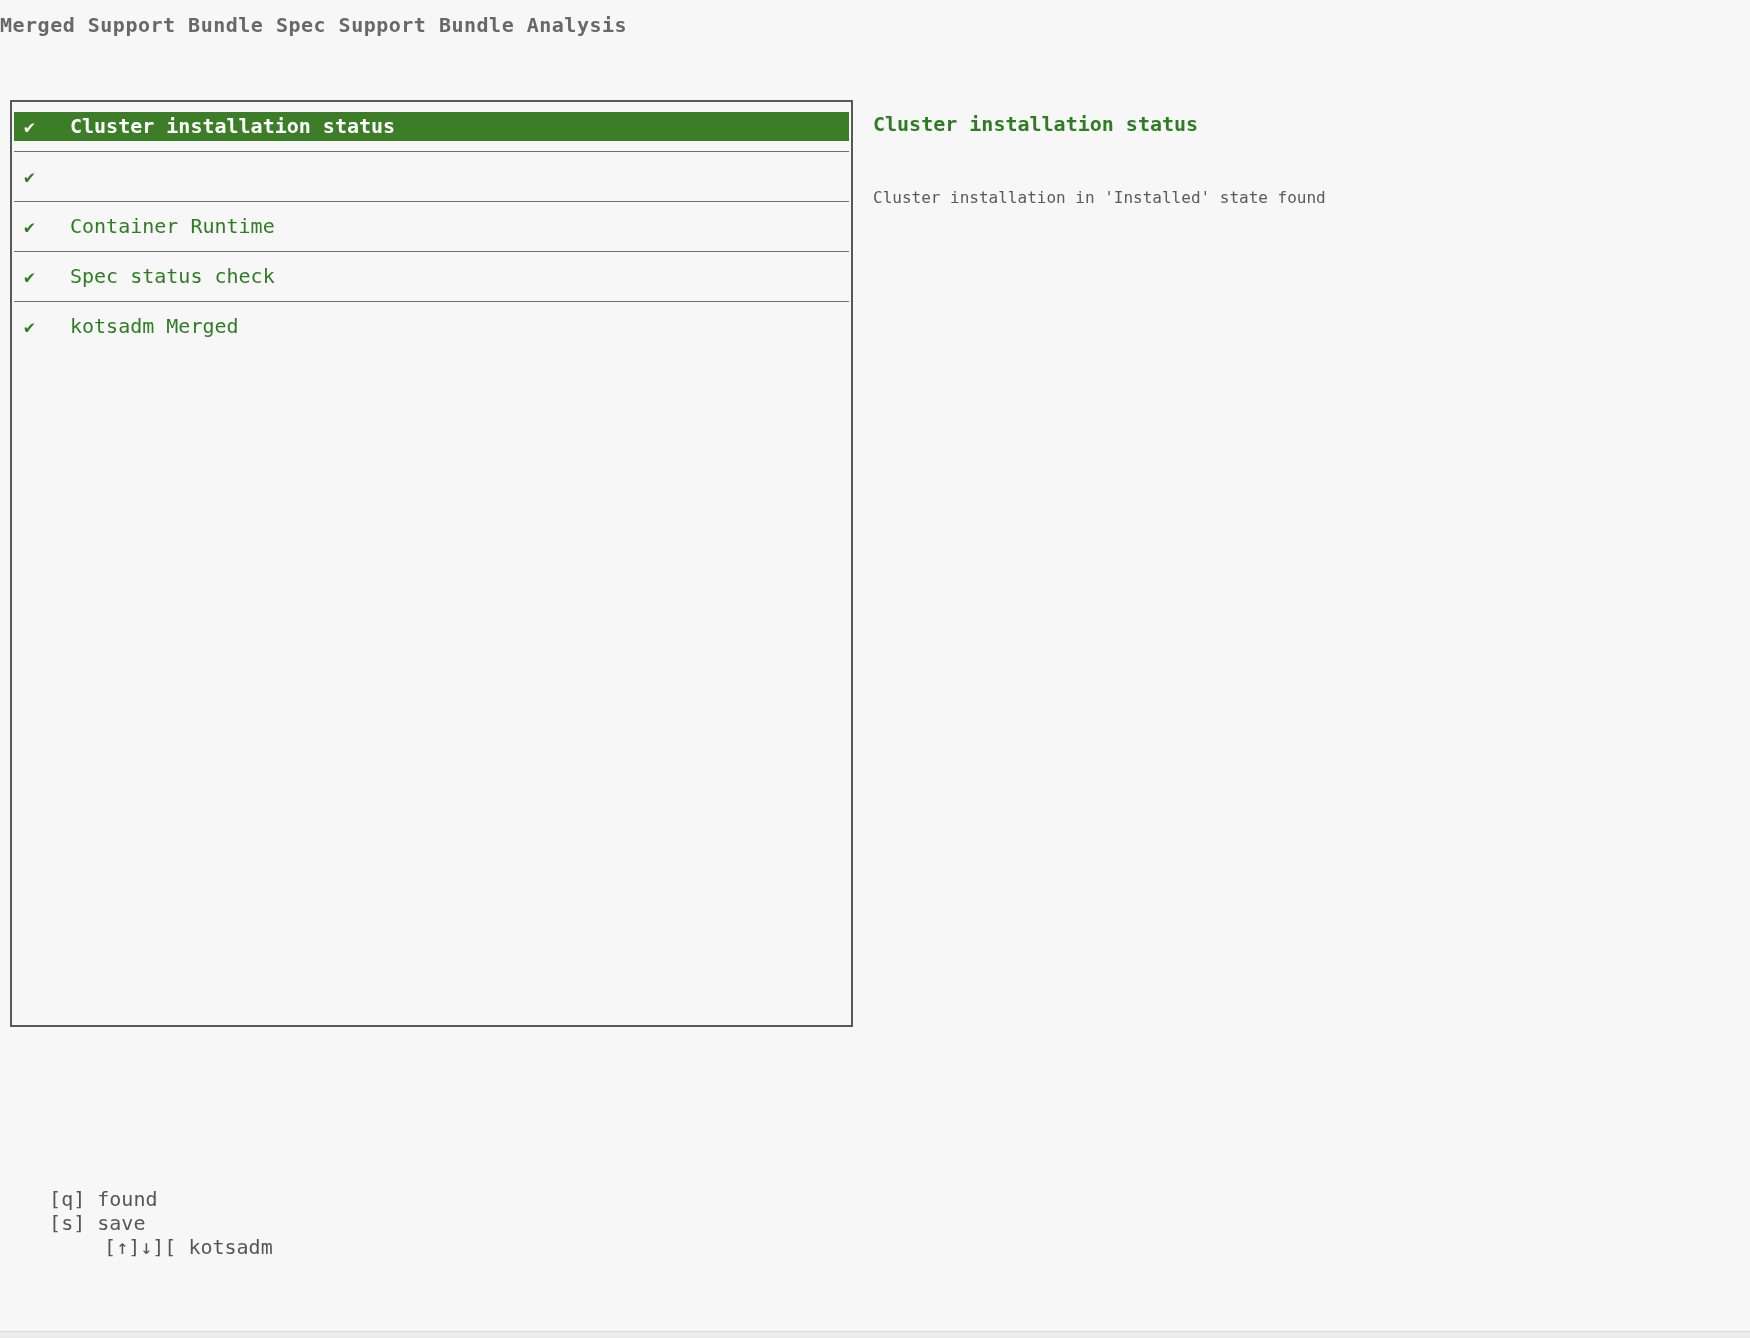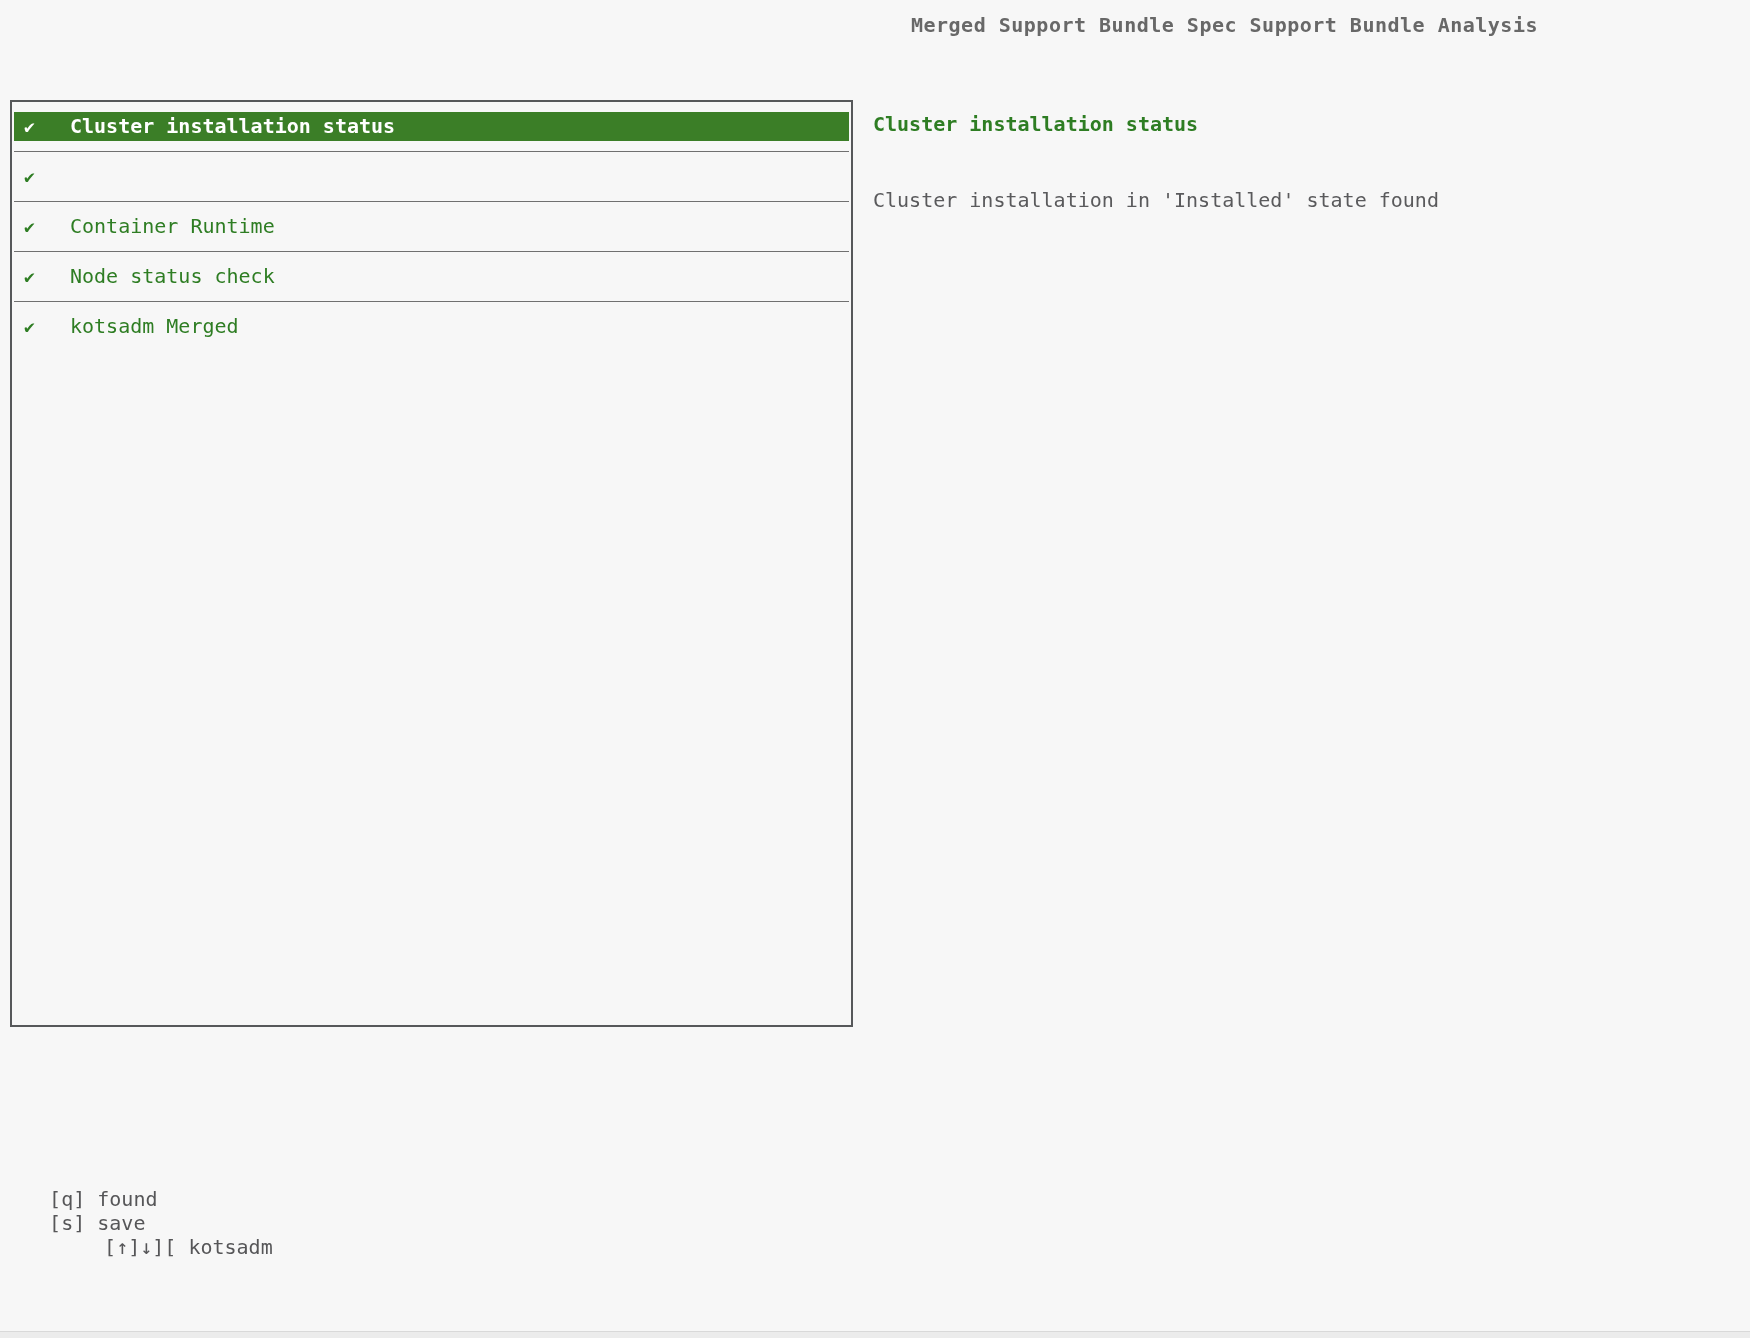--- a/index.html
+++ b/index.html
@@ -6,21 +6,21 @@
   html, body {
     width: 1750px; height: 1338px;
     background: #f7f7f7;
     font-family: "DejaVu Sans Mono", "Liberation Mono", monospace;
     position: relative;
     overflow: hidden;
   }
   .title-bar {
     position: absolute; top: 13px; left: 0;
     width: 1538px;
-    text-align: right;
+    text-align: left;
     font-size: 20px; font-weight: bold;
     color: #686868;
     letter-spacing: 0.5px;
   }
   .analyzer-box {
     position: absolute;
     left: 10px; top: 100px;
     width: 843px; height: 927px;
     border: 2px solid #56585a;
     background: #f7f7f7;
@@ -59,21 +59,21 @@
   .detail-heading {
     position: absolute;
     left: 873px; top: 112px;
     font-size: 20px; font-weight: bold;
     color: #2e7d23;
     white-space: pre;
   }
   .detail-message {
     position: absolute;
     left: 873px; top: 188px;
-    font-size: 20px;
+    font-size: 16px;
     color: #5a5a5c;
     white-space: pre;
   }
   .footer {
     position: absolute;
     left: 25px; top: 1163px;
     font-size: 20px;
     color: #565658;
     white-space: pre;
   }
@@ -107,21 +107,21 @@
   <div class="sep"></div>
 
   <div class="item">
     <span class="check">✔</span>
     <span class="label">Container Runtime</span>
   </div>
   <div class="sep"></div>
 
   <div class="item">
     <span class="check">✔</span>
-    <span class="label">Node status check</span>
+    <span class="label">Spec status check</span>
   </div>
   <div class="sep"></div>
 
   <div class="item">
     <span class="check">✔</span>
     <span class="label">kotsadm Merged</span>
   </div>
 
 </div>
 

